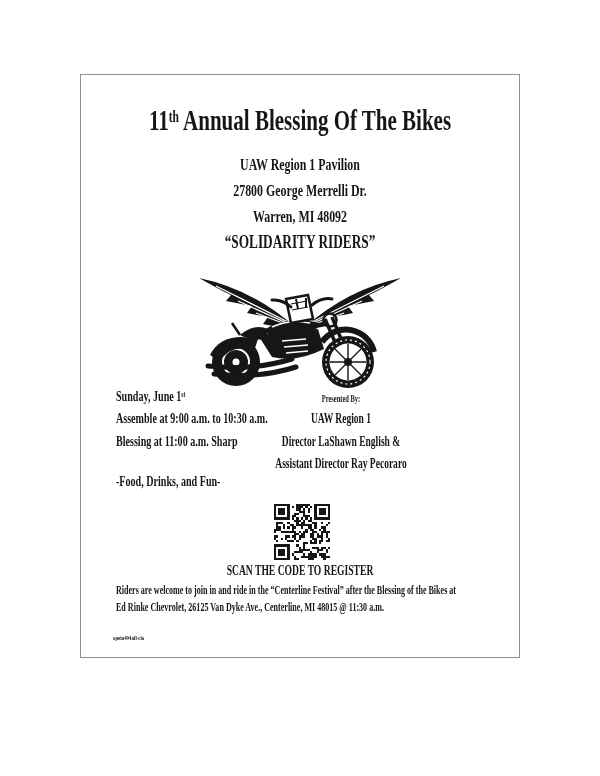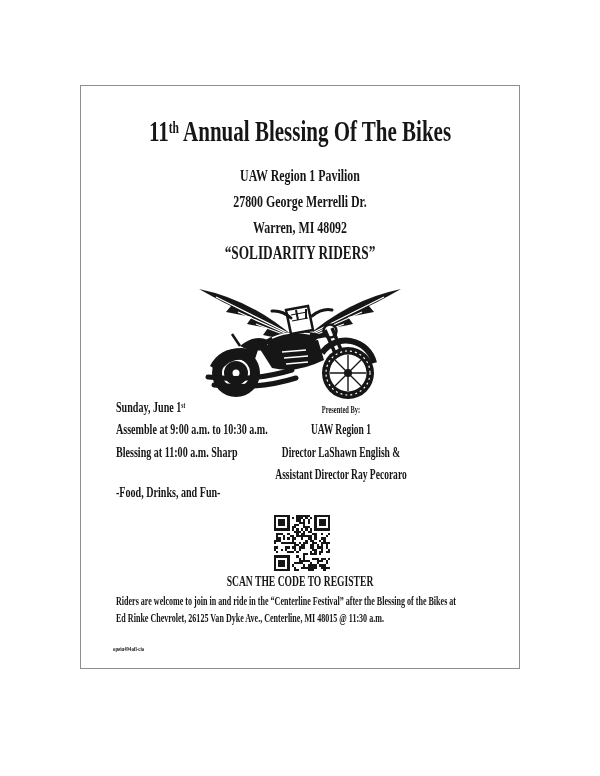--- a/index.html
+++ b/index.html
@@ -3,21 +3,21 @@
 <meta charset="utf-8">
 <style>
   html,body{margin:0;padding:0;}
   body{
     width:600px;height:776px;background:var(--bg,#fff);
     font-family:"Liberation Serif", serif;color:var(--ink,#161616);
     overflow:hidden;
   }
   .canvas{position:relative;width:600px;height:776px;background:var(--bg,#fff);}
   .page{
-    position:absolute;left:80px;top:85px;width:438px;height:582px;
+    position:absolute;left:80px;top:74px;width:438px;height:582px;
     border:1px solid var(--border,#8e8e8e);background:var(--bg,#fff);
   }
   .line{position:absolute;font-weight:bold;white-space:nowrap;line-height:1;color:var(--ink,#161616);}
   .c{left:0;width:100%;text-align:center;transform:scaleX(0.70);transform-origin:50% 50%;}
   .l{transform:scaleX(0.72);transform-origin:0 50%;}
   .rcol{left:150px;width:220px;text-align:center;transform:scaleX(0.68);transform-origin:50% 50%;}
   .title{top:30px;font-size:30px;}
   .venue1{top:81px;font-size:17px;}
   .venue2{top:107px;font-size:17px;}
   .venue3{top:133px;font-size:17px;}

